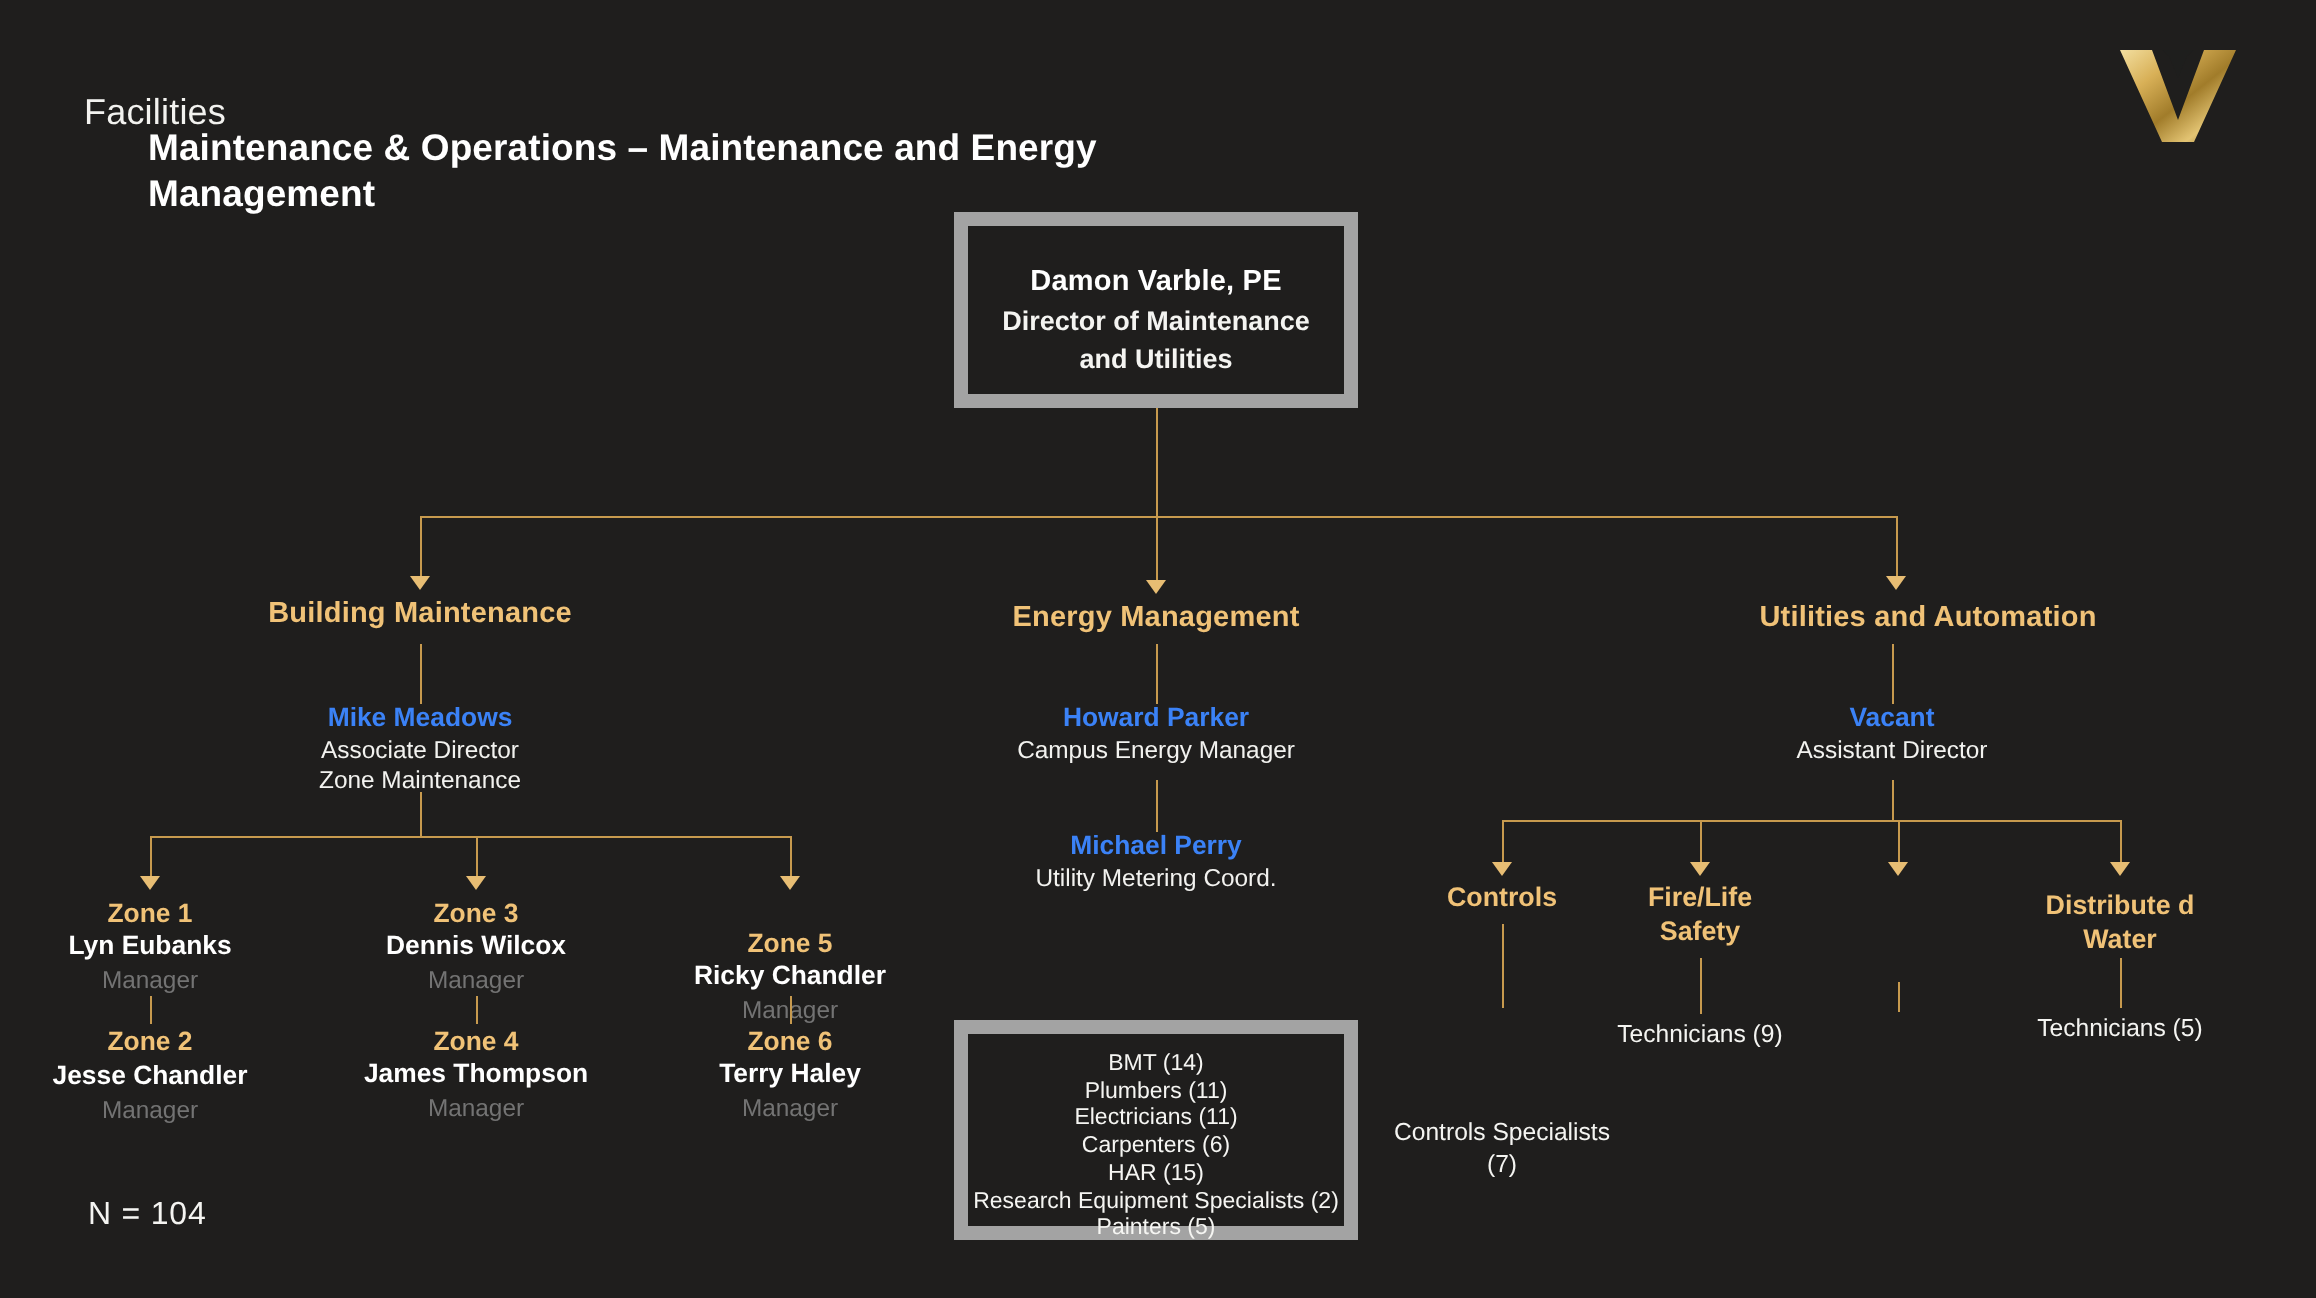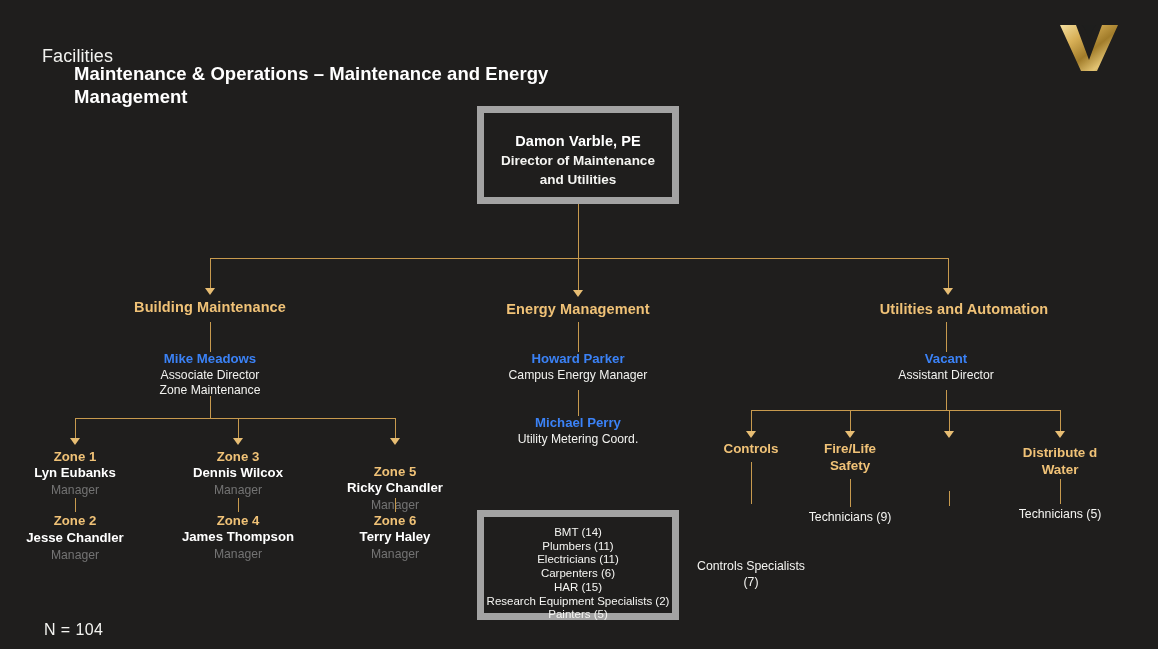--- a/index.html
+++ b/index.html
@@ -179,21 +179,21 @@
     text-align: center;
     font-size: 12.3px;
     line-height: 15.5px;
     color: #f4f4f1;
   }
 
   
   .ncount {
     position: absolute;
     left: 44px;
-    top: 621px;
+    top: 599px;
     font-size: 16px;
     color: #f4f4f1;
     letter-spacing: .4px;
   }
 </style>
 </head>
 <body>
 
 <div class="slide">
 

